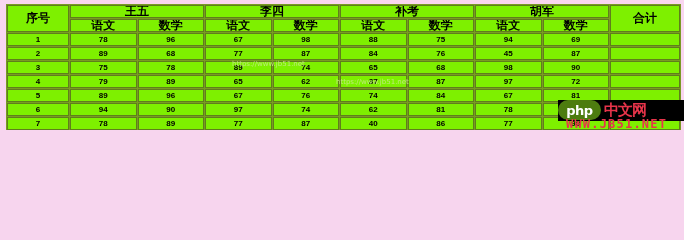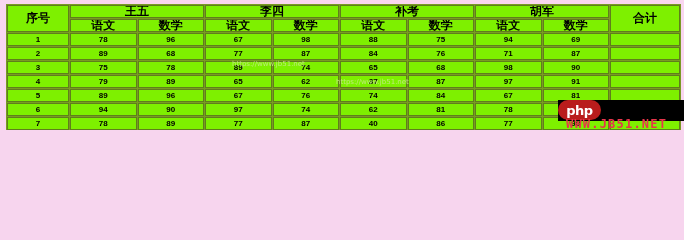--- a/index.html
+++ b/index.html
@@ -76,21 +76,21 @@
     width: 126px;
     height: 21px;
     background: #000;
   }
   .wm-php {
     position: absolute;
     left: 0;
     top: 3px;
     width: 43px;
     height: 20px;
-    background: #b91c1c;
+    background: #4d7c0f;
     border-radius: 11px / 11px;
     color: #fff;
     font-family: "DejaVu Sans", sans-serif;
     font-weight: bold;
     font-size: 13px;
     line-height: 21px;
     text-align: center;
     letter-spacing: -0.5px;
   }
   .wm-cn {
@@ -179,21 +179,21 @@
         <td></td>
       </tr>
       <tr>
         <td>2</td>
         <td class="sub">89</td>
         <td class="sub">68</td>
         <td class="sub">77</td>
         <td class="sub">87</td>
         <td class="sub">84</td>
         <td class="sub">76</td>
-        <td class="sub">71</td>
+        <td class="sub">45</td>
         <td class="sub">87</td>
         <td></td>
       </tr>
       <tr>
         <td>3</td>
         <td class="sub">75</td>
         <td class="sub">78</td>
         <td class="sub">89</td>
         <td class="sub">74</td>
         <td class="sub">65</td>
@@ -204,21 +204,21 @@
       </tr>
       <tr>
         <td>4</td>
         <td class="sub">79</td>
         <td class="sub">89</td>
         <td class="sub">65</td>
         <td class="sub">62</td>
         <td class="sub">37</td>
         <td class="sub">87</td>
         <td class="sub">97</td>
-        <td class="sub">91</td>
+        <td class="sub">72</td>
         <td></td>
       </tr>
       <tr>
         <td>5</td>
         <td class="sub">89</td>
         <td class="sub">96</td>
         <td class="sub">67</td>
         <td class="sub">76</td>
         <td class="sub">74</td>
         <td class="sub">84</td>
@@ -288,16 +288,17 @@
       </tr>
     </tbody>
   </table>
 
   <div class="wm-ghost">https://www.jb51.net</div>
   <div class="wm-ghost2">https://www.jb51.net</div>
 
   <div class="watermark">
     <div class="wm-bar"></div>
     <div class="wm-php">php</div>
+    <div class="wm-cn">中文网</div>
     <div class="wm-url">WWW.JB51.NET</div>
   </div>
 
 </div>
 
 </body></html>

